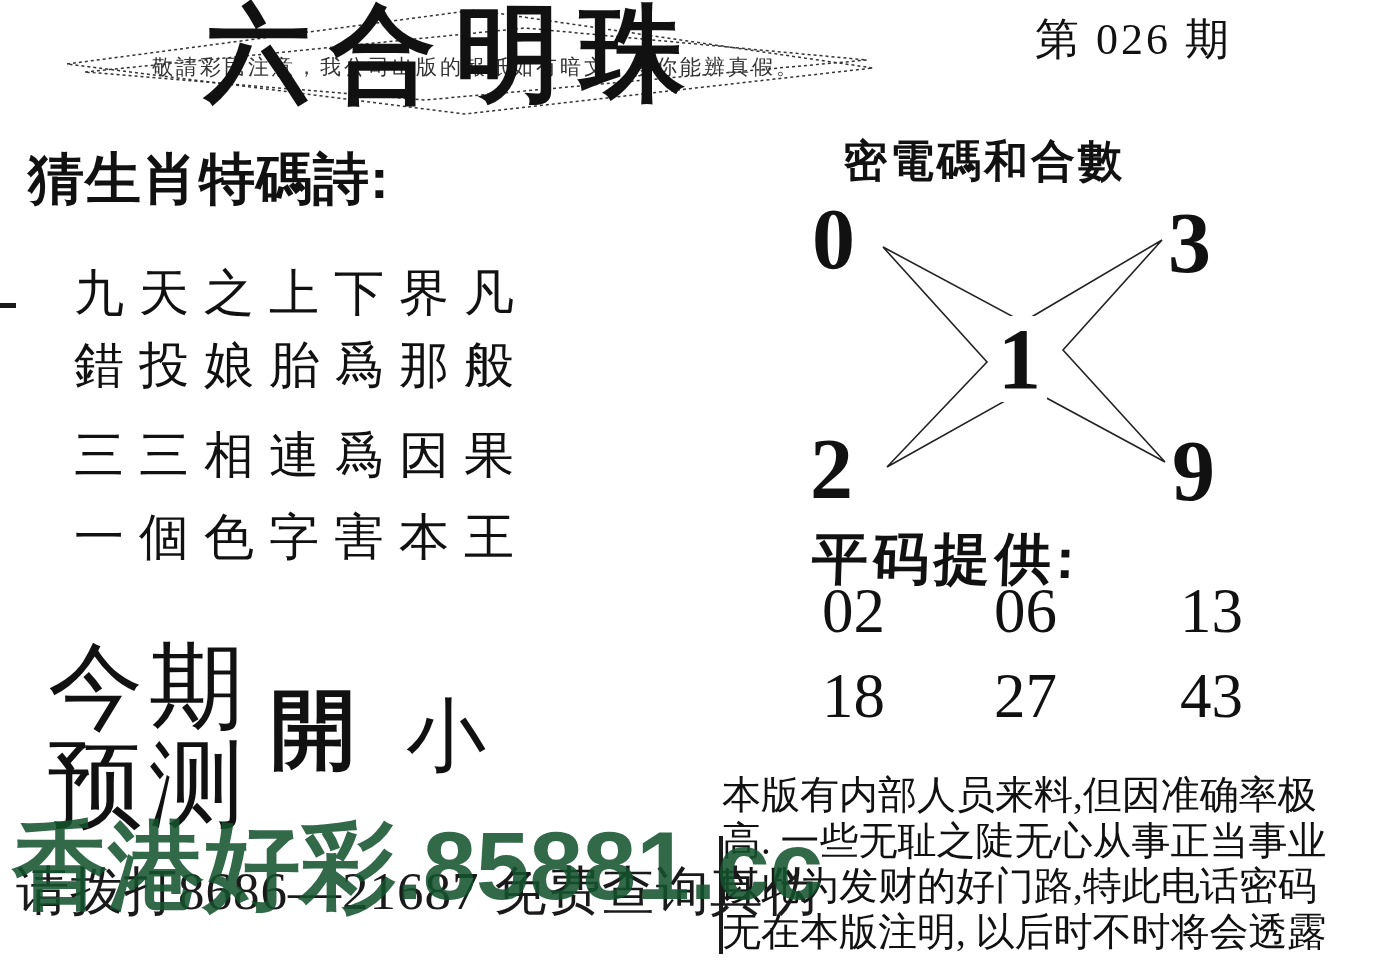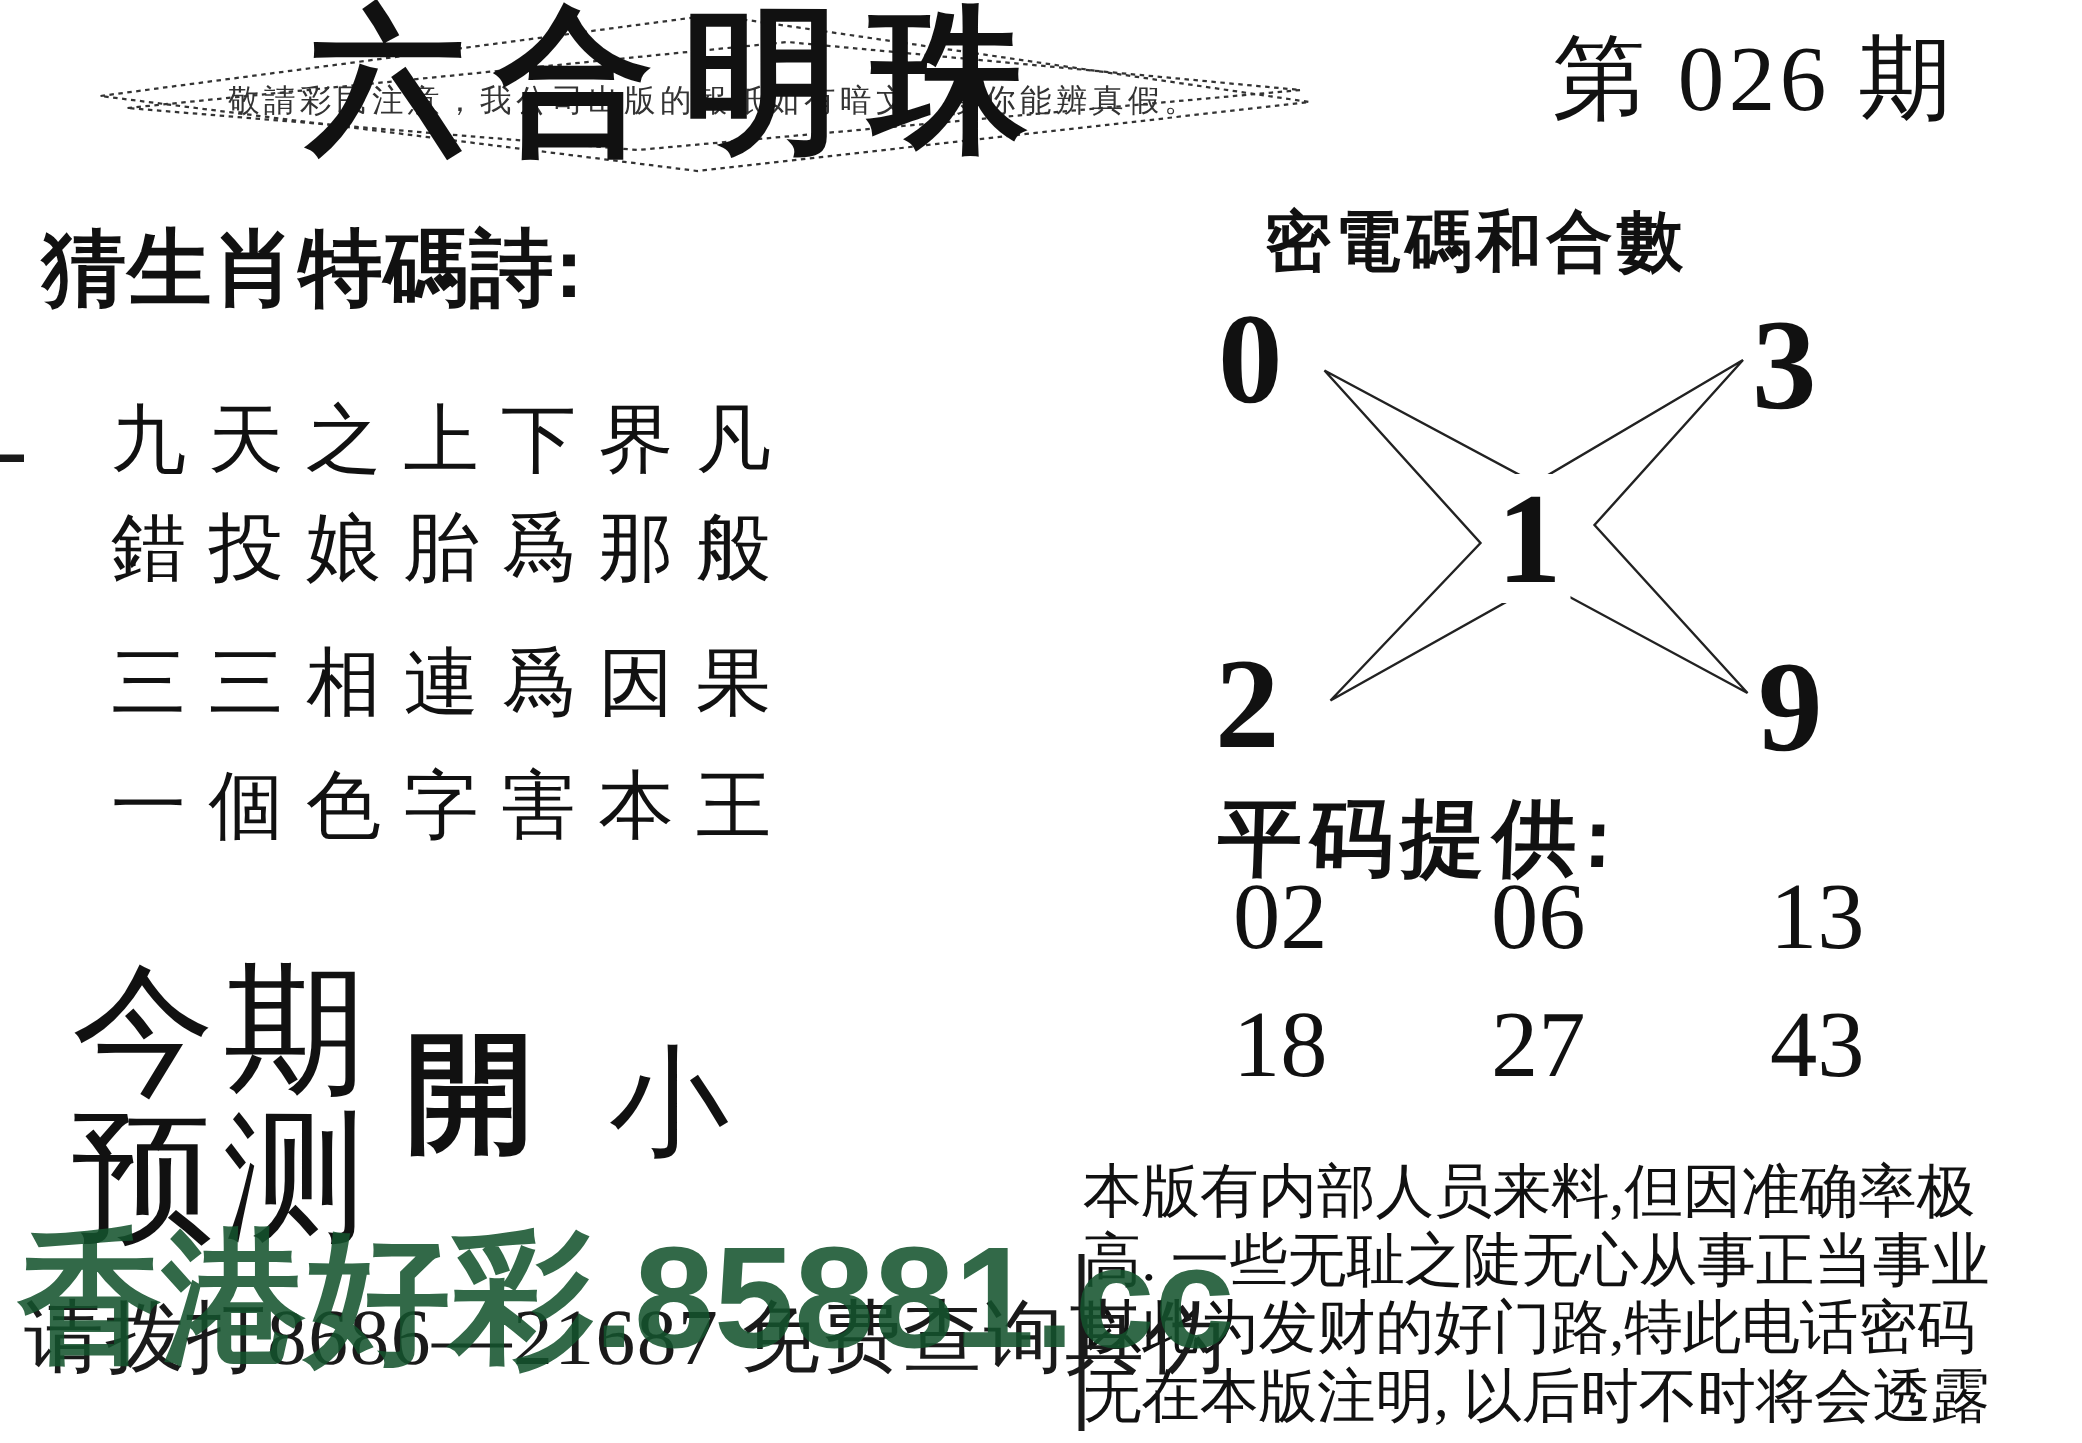--- a/index.html
+++ b/index.html
@@ -21,21 +21,21 @@
     font-size:21px;letter-spacing:3px;color:#333;
     white-space:nowrap;
   }
   .page-title{
     left:205px;top:0px;
     font-size:105px;line-height:1.05;font-weight:bold;
     letter-spacing:20px;white-space:nowrap;
   }
   .issue-no{
     left:1035px;top:10px;
-    font-size:62px;letter-spacing:3px;white-space:nowrap;text-align:right;
+    font-size:44px;letter-spacing:3px;white-space:nowrap;text-align:right;
   }
 
   
   .poem-heading{
     left:28px;top:142px;
     font-family:"Liberation Sans", sans-serif;
     font-size:56px;font-weight:bold;letter-spacing:1px;white-space:nowrap;
   }
   .poem-line{
     left:74px;

